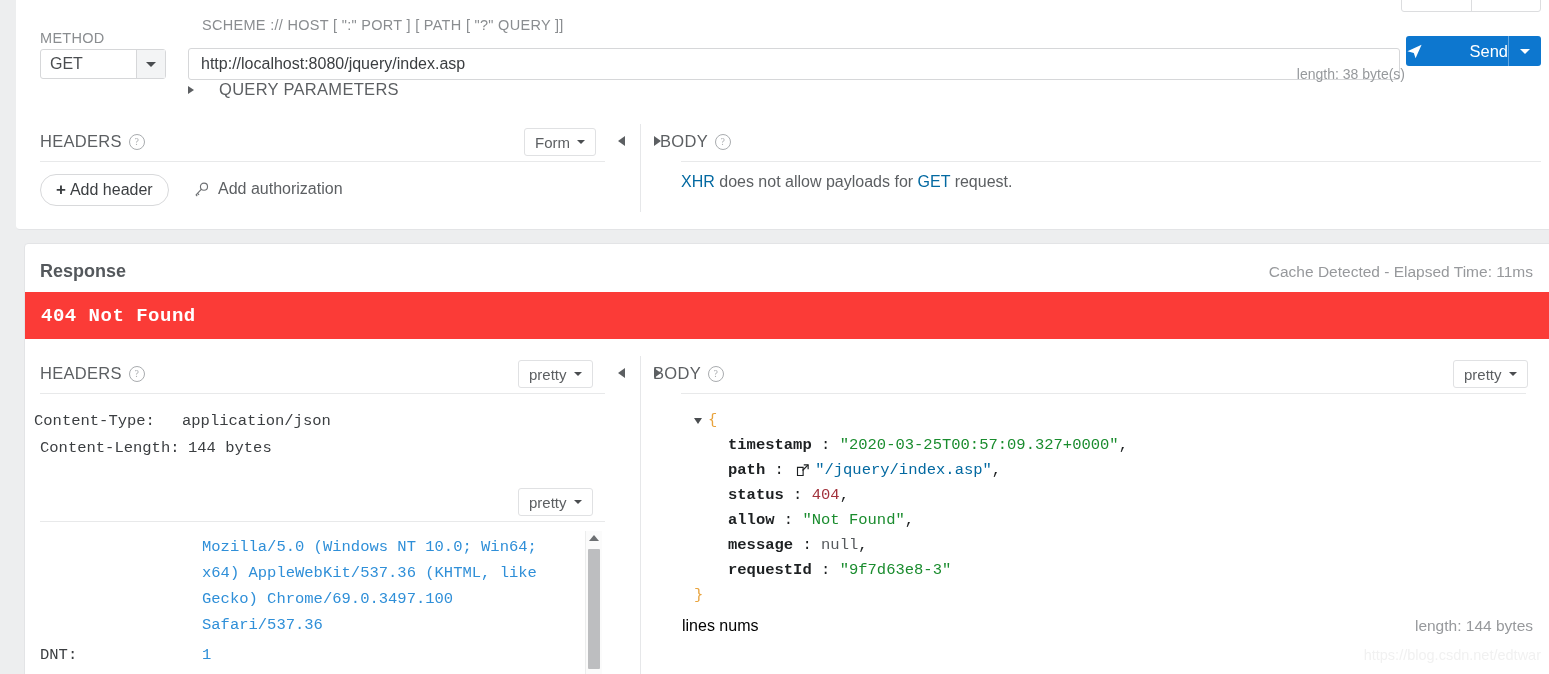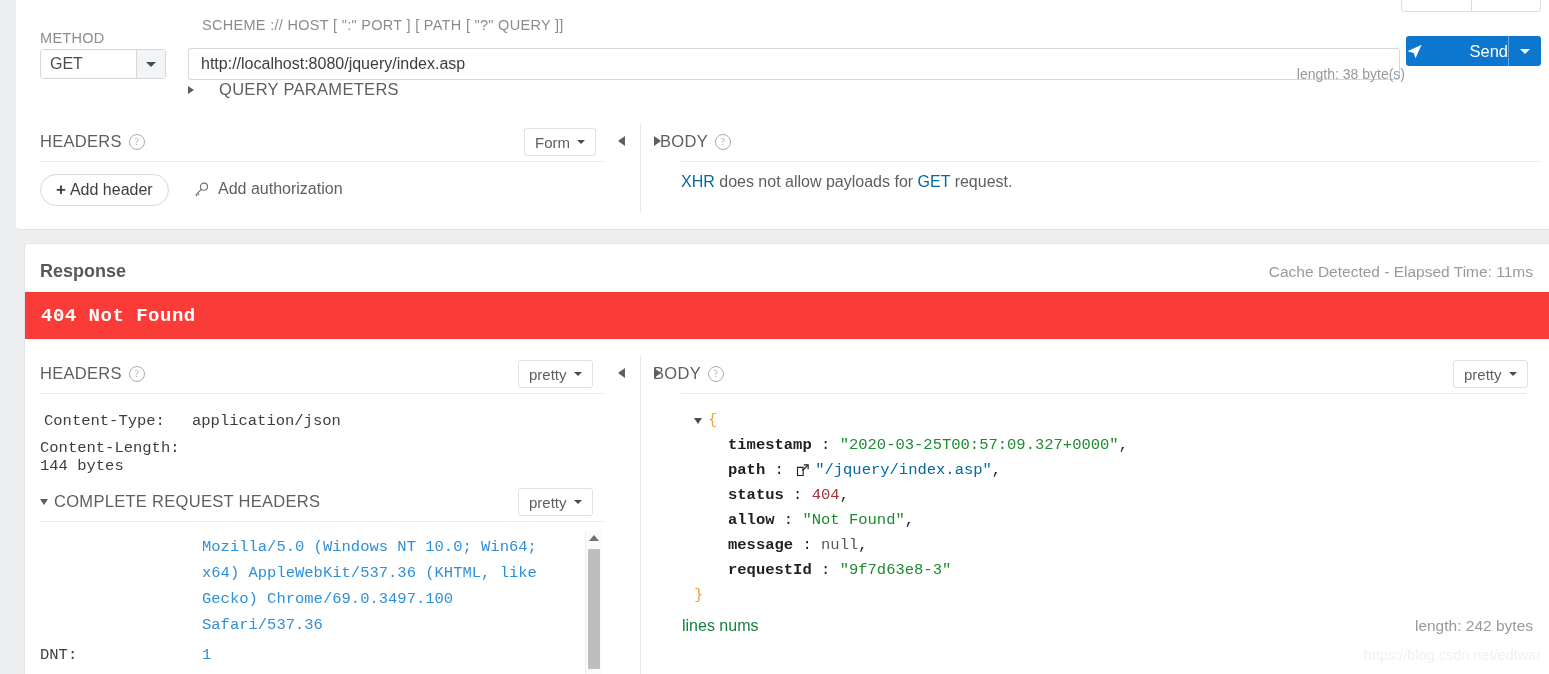--- a/index.html
+++ b/index.html
@@ -236,22 +236,22 @@
   #resp-pretty-1      { position: absolute; left: 502px; top: 360px; }
 
   .mono {
     font-family: "Liberation Mono", monospace;
     font-size: 15.5px; color: #3b3e41;
   }
   .kv-row { position: absolute; display: flex; }
   .kv-key { width: 148px; }
   .kv-val { color: #3b3e41; }
 
-  #hdr-row-0 { left: 28px; top: 412px; align-items: center; }
-  #hdr-row-1 { left: 24px; top: 439px; flex-direction: column; }
+  #hdr-row-0 { left: 18px; top: 412px; align-items: center; }
+  #hdr-row-1 { left: 24px; top: 439px; }
 
   #complete-req-headers {
     position: absolute; left: 24px; top: 492px;
     display: flex; align-items: center; gap: 6px;
     cursor: pointer;
   }
   #crh-rule { position: absolute; left: 24px; top: 521px; width: 565px; }
   #resp-pretty-2 { position: absolute; left: 502px; top: 488px; }
 
   #ua-row { position: absolute; left: 24px; top: 534px; width: 546px; }
@@ -314,21 +314,21 @@
     border-left: 4.5px solid transparent;
     border-right: 4.5px solid transparent;
     border-top: 6px solid #4a4d50;
     cursor: pointer;
   }
   .indent { display: inline-block; width: 34px; }
   .ext-link { display: inline-flex; vertical-align: middle; margin: 0 5px 0 2px; cursor: pointer; }
 
   #lines-nums {
     position: absolute; left: 666px; top: 617px;
-    font-size: 16px; color: #15803d; cursor: pointer;
+    font-size: 16px; color: #000000; cursor: pointer;
   }
   #body-length {
     position: absolute; right: 32px; top: 617px;
     font-size: 15.5px; color: #97999c;
   }
   #watermark {
     position: absolute; right: 24px; top: 647px;
     font-size: 14.5px; color: #f1f1f1;
   }
 </style>
@@ -444,24 +444,20 @@
 
   <div class="kv-row mono" id="hdr-row-0">
     <span class="kv-key">Content-Type:</span>
     <span class="kv-val">application/json</span>
   </div>
   <div class="kv-row mono" id="hdr-row-1">
     <span class="kv-key">Content-Length:</span>
     <span class="kv-val">144 bytes</span>
   </div>
 
-  <div id="complete-req-headers">
-    <span class="tri-down"></span>
-    <span class="sec-title">COMPLETE REQUEST HEADERS</span>
-  </div>
   <div class="hrule" id="crh-rule"></div>
   <div class="pill-select" id="resp-pretty-2">
     <span>pretty</span>
     <span class="caret-down sm"></span>
   </div>
 
   <div class="mono-blue" id="ua-val">Mozilla/5.0 (Windows NT 10.0; Win64; x64) AppleWebKit/537.36 (KHTML, like Gecko) Chrome/69.0.3497.100 Safari/537.36</div>
 
   <div id="ua-scroll">
     <span id="ua-scroll-up"></span>
@@ -551,17 +547,17 @@
       <span class="jstr">"9f7d63e8-3"</span>
       <span class="jpunc"></span>
     </div>
 
     <div class="json-line">
       <span class="jbrace">}</span>
     </div>
   </div>
 
   <div id="lines-nums">lines nums</div>
-  <div id="body-length">length: 242 bytes</div>
+  <div id="body-length">length: 144 bytes</div>
 
   <div id="watermark">https://blog.csdn.net/edtwar</div>
 
 </div>
 
 </body></html>

